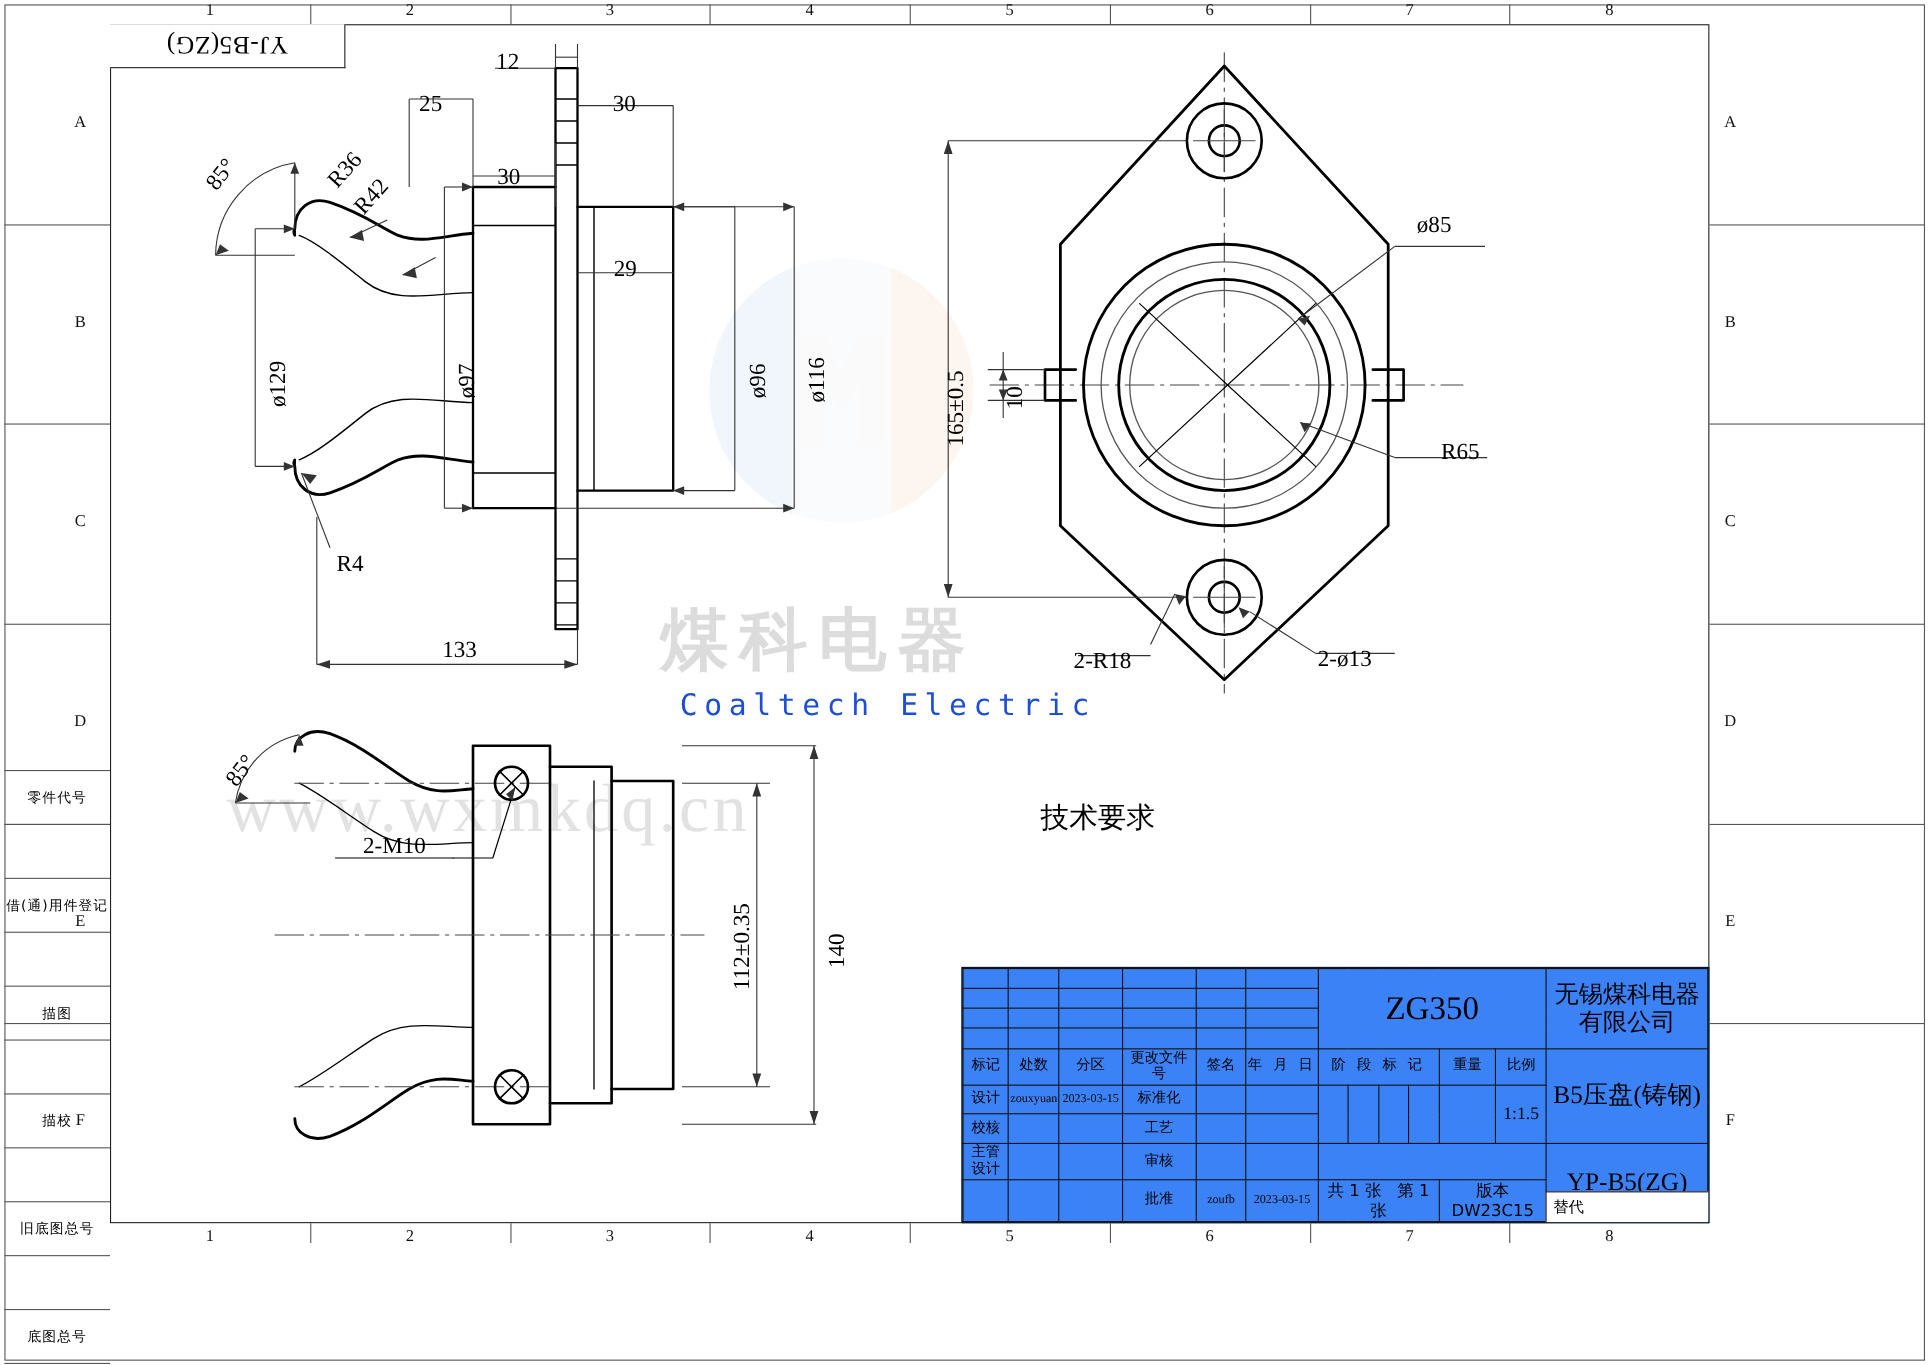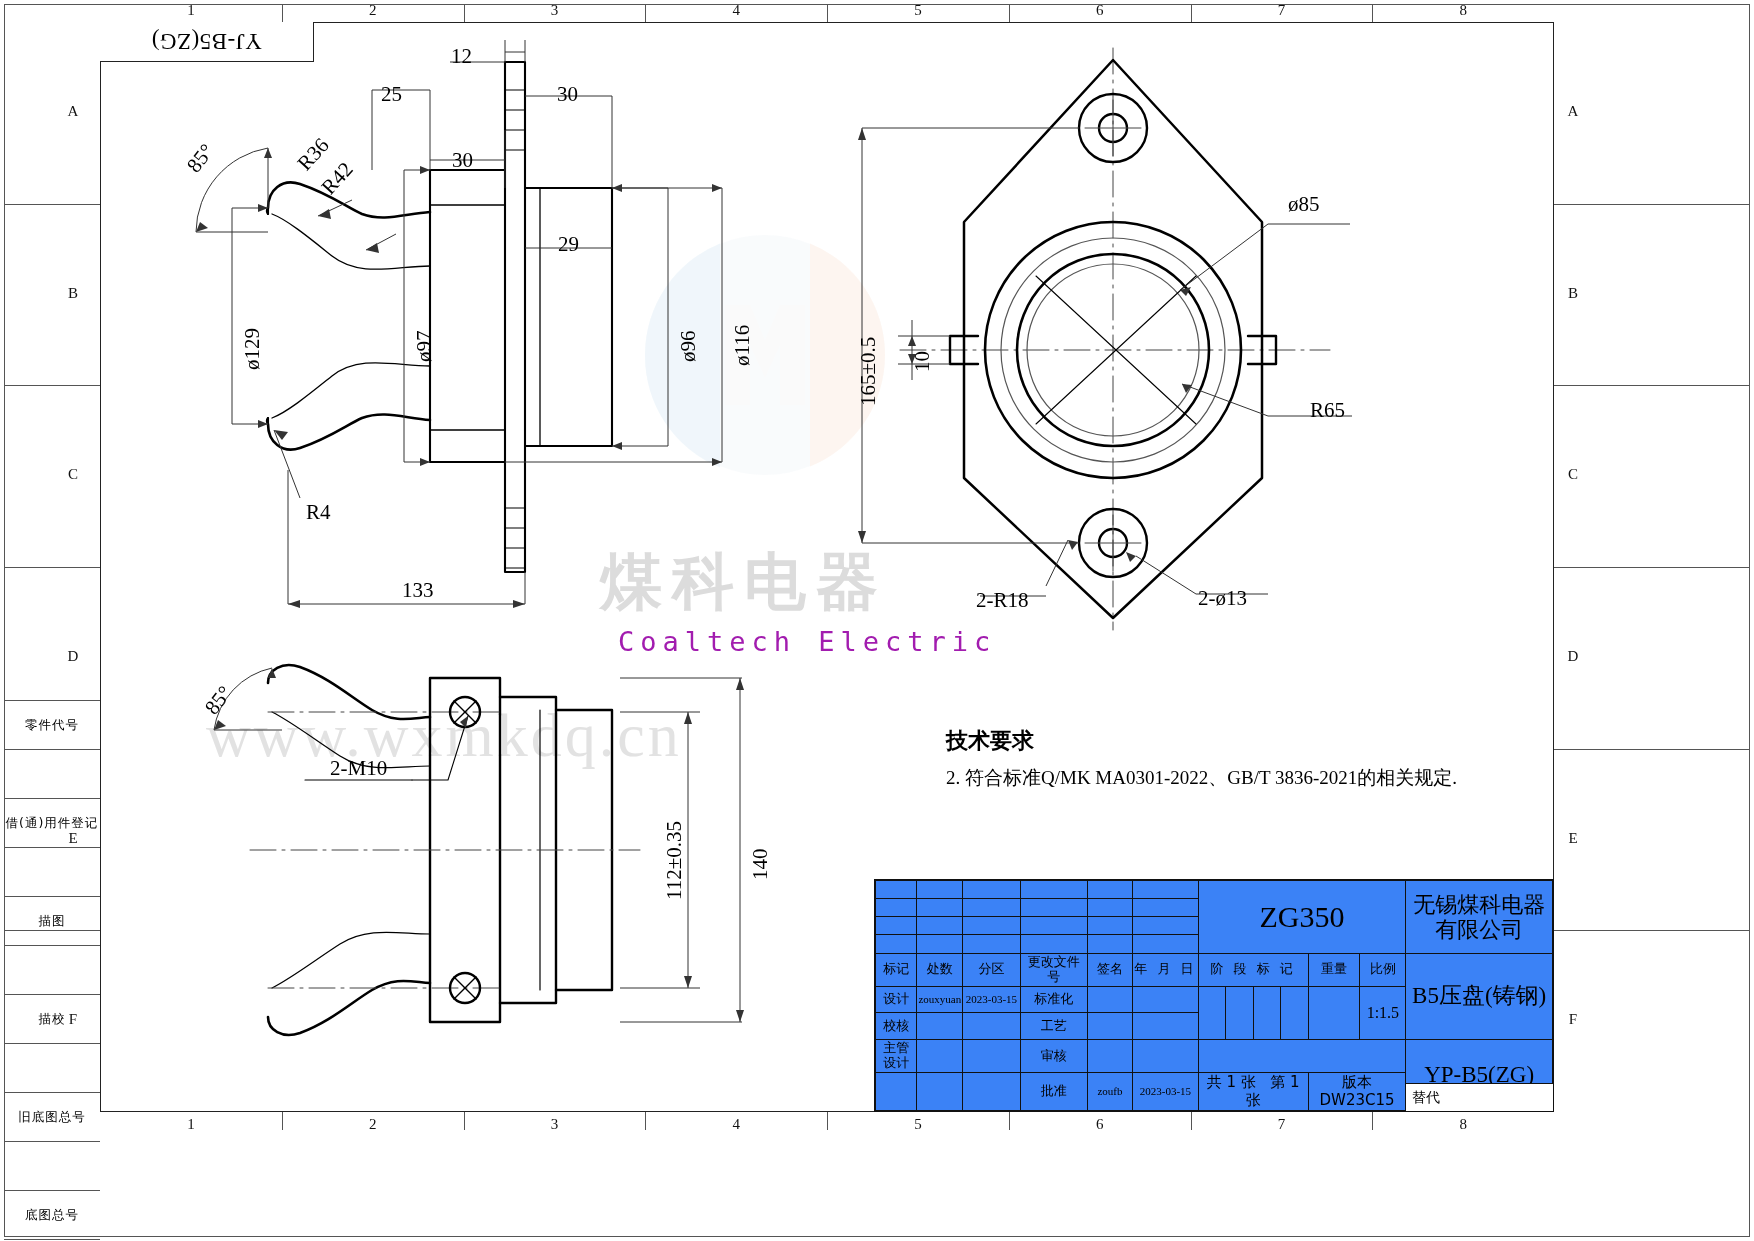--- a/index.html
+++ b/index.html
@@ -33,21 +33,21 @@
   svg.dwg{position:absolute;left:0;top:0;width:1754px;height:1241px;
           pointer-events:none;}
 
   
   .dim{position:absolute;font-size:21px;white-space:nowrap;
        font-family:"Liberation Serif","DejaVu Serif",serif;}
   .dim.rot90{transform-origin:0 0;transform:rotate(-90deg);}
 
   
   .tech{position:absolute;left:946px;top:726px;width:600px;}
-  .tech h4{margin:0 0 8px 0;font-size:22px;font-weight:700;
+  .tech h4{margin:0 0 8px 0;font-size:26px;font-weight:400;
            font-family:"DejaVu Sans","Liberation Sans",sans-serif;}
   .tech p{margin:0 0 6px 0;font-size:19px;line-height:1.45;}
 
   
   .tb{position:absolute;left:874px;top:879px;width:680px;height:233px;
       border:1.6px solid #111;box-sizing:border-box;background:#3b82f6;}
   .tb table{border-collapse:collapse;width:100%;height:100%;
             font-family:"DejaVu Sans","Liberation Sans",sans-serif;}
   .tb td{border:1px solid #111;text-align:center;vertical-align:middle;
          font-size:13px;padding:0 1px;line-height:1.15;}
@@ -59,21 +59,21 @@
   .tb td.pcode{font-size:23px;font-family:"Liberation Serif","DejaVu Serif",serif;}
   .tb td.tiny{font-size:11px;font-family:"Liberation Serif","DejaVu Serif",serif;}
   .tb td.scale{font-size:16px;font-family:"Liberation Serif","DejaVu Serif",serif;}
   .tb td.sheets{font-size:15px;}
 
   
   .wm{position:absolute;pointer-events:none;user-select:none;}
   .wm-logo{left:640px;top:230px;width:250px;height:250px;opacity:.30;}
   .wm-cn{left:600px;top:540px;font-size:62px;letter-spacing:10px;color:#dcdcdc;
          font-family:"DejaVu Sans","Liberation Sans",sans-serif;font-weight:700;}
-  .wm-en{left:618px;top:626px;font-size:27px;letter-spacing:6px;color:#a21caf;
+  .wm-en{left:618px;top:626px;font-size:27px;letter-spacing:6px;color:#1d4ed8;
          font-family:"DejaVu Sans Mono","Liberation Mono",monospace;}
   .wm-url{left:206px;top:700px;font-size:62px;letter-spacing:3px;color:#e2e2e2;
           font-family:"Liberation Serif","DejaVu Serif",serif;}
 </style>
 </head>
 <body>
 
 <div class="sheet">
 
   <svg class="wm wm-logo" viewBox="0 0 100 100">
@@ -398,21 +398,20 @@
   <div class="dim" style="left:976px;top:588px;">2-R18</div>
   <div class="dim" style="left:1198px;top:586px;">2-ø13</div>
 
   <div class="dim" style="left:204px;top:688px;transform:rotate(-52deg);">85°</div>
   <div class="dim" style="left:330px;top:756px;">2-M10</div>
   <div class="dim rot90" style="left:662px;top:900px;">112±0.35</div>
   <div class="dim rot90" style="left:748px;top:880px;">140</div>
 
   <div class="tech">
     <h4>技术要求</h4>
-    <p>2. 符合标准Q/MK MA0301-2022、GB/T 3836-2021的相关规定.</p>
   </div>
 
   <div class="tb">
     <table>
       <colgroup>
         <col style="width:42px">
           <col style="width:42px">
           <col style="width:58px">
         <col style="width:68px">
           <col style="width:46px">

